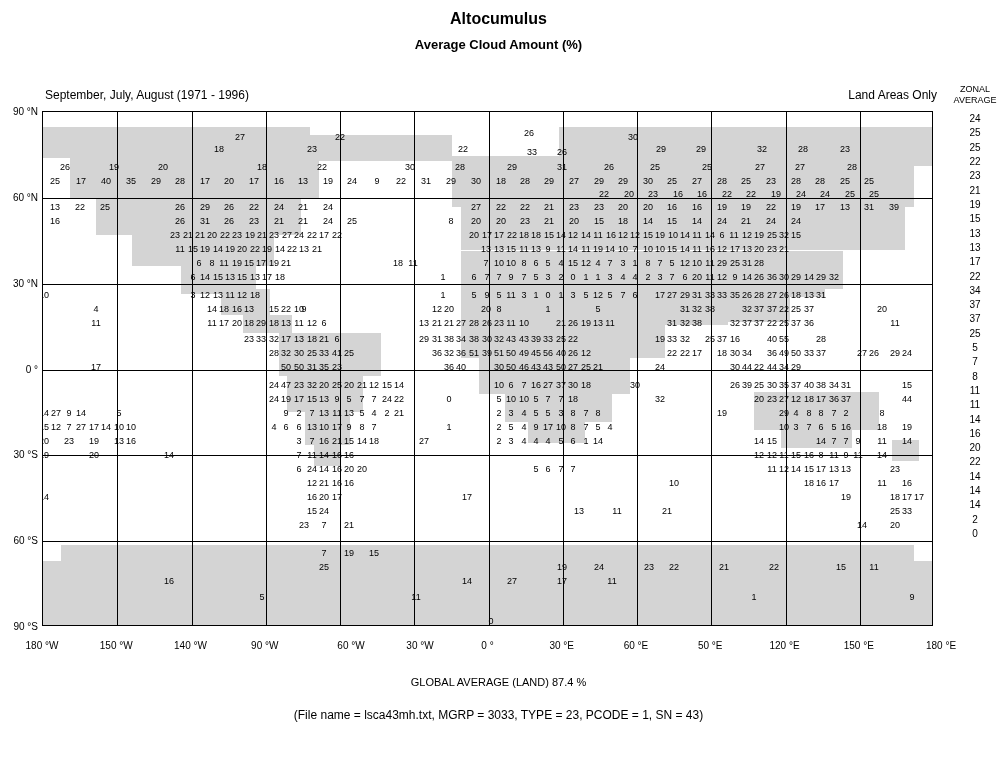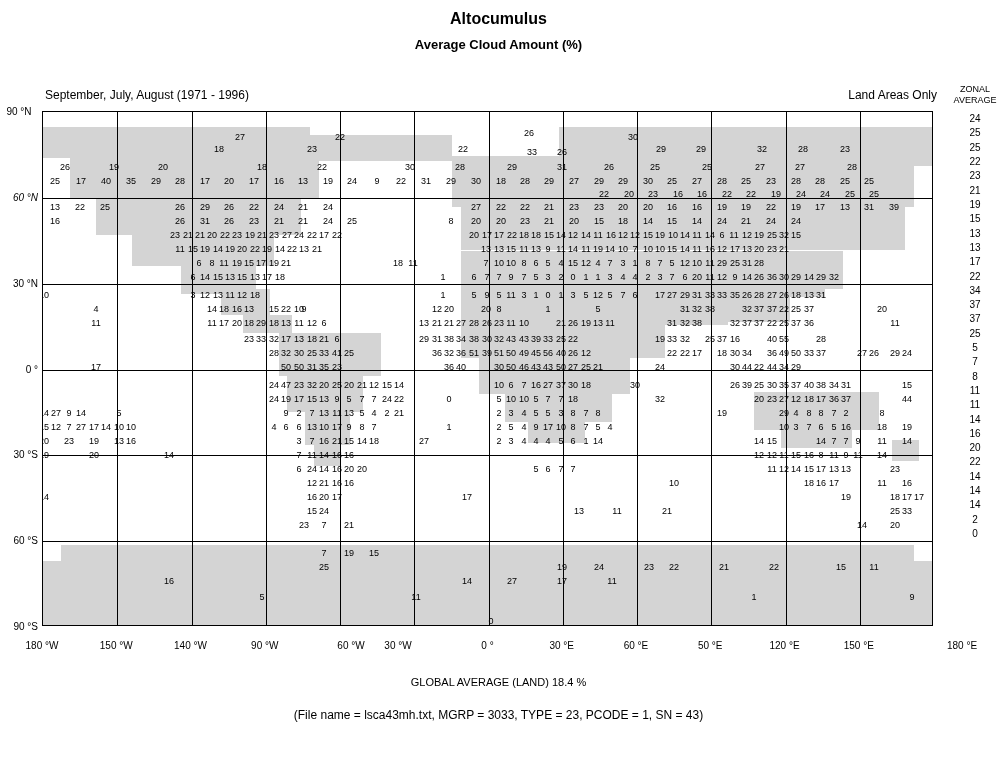--- a/index.html
+++ b/index.html
@@ -839,40 +839,40 @@
     <span class="cell" style="left: 519px; top: 469px;">17</span>
     <span class="cell" style="left: 569px; top: 469px;">11</span>
     <span class="cell" style="left: 219px; top: 485px;">5</span>
     <span class="cell" style="left: 373px; top: 485px;">11</span>
     <span class="cell" style="left: 711px; top: 485px;">1</span>
     <span class="cell" style="left: 869px; top: 485px;">9</span>
     <span class="cell" style="left: 448px; top: 509px;">0</span>
   </div>
 
 <div id="axes">
-    <div class="ylab" style="left: 0px; top: 111px; text-align: center;">90 °N</div>
-    <div class="ylab" style="left: 0px; top: 196.833px; font-style: italic;">60 °N</div>
+    <div class="ylab" style="left: 0px; top: 111px;">90 °N</div>
+    <div class="ylab" style="left: 0px; top: 196.833px;">60 °N</div>
     <div class="ylab" style="left: 0px; top: 282.667px;">30 °N</div>
     <div class="ylab" style="left: 0px; top: 368.5px;">0 °</div>
     <div class="ylab" style="left: 0px; top: 454.333px;">30 °S</div>
     <div class="ylab" style="left: 0px; top: 540.167px;">60 °S</div>
     <div class="ylab" style="left: 0px; top: 626px;">90 °S</div>
     <div class="xlab" style="left: 42px;">180 °W</div>
     <div class="xlab" style="left: 116.25px;">150 °W</div>
     <div class="xlab" style="left: 190.5px;">140 °W</div>
     <div class="xlab" style="left: 264.75px;">90 °W</div>
     <div class="xlab" style="left: 351px;">60 °W</div>
-    <div class="xlab" style="left: 398px; text-align: center;">30 °W</div>
+    <div class="xlab" style="left: 420px; text-align: center;">30 °W</div>
     <div class="xlab" style="left: 487.5px;">0 °</div>
     <div class="xlab" style="left: 561.75px;">30 °E</div>
     <div class="xlab" style="left: 636px;">60 °E</div>
     <div class="xlab" style="left: 710.25px;">50 °E</div>
     <div class="xlab" style="left: 784.5px;">120 °E</div>
     <div class="xlab" style="left: 858.75px;">150 °E</div>
-    <div class="xlab" style="left: 962px;">180 °E</div>
+    <div class="xlab" style="left: 941px;">180 °E</div>
     <div class="zonal" style="top: 118.153px;">24</div>
     <div class="zonal" style="top: 132.458px;">25</div>
     <div class="zonal" style="top: 146.764px;">25</div>
     <div class="zonal" style="top: 161.069px;">22</div>
     <div class="zonal" style="top: 175.375px;">23</div>
     <div class="zonal" style="top: 189.681px;">21</div>
     <div class="zonal" style="top: 203.986px;">19</div>
     <div class="zonal" style="top: 218.292px;">15</div>
     <div class="zonal" style="top: 232.597px;">13</div>
     <div class="zonal" style="top: 246.903px;">13</div>
@@ -891,14 +891,14 @@
     <div class="zonal" style="top: 432.875px;">16</div>
     <div class="zonal" style="top: 447.181px;">20</div>
     <div class="zonal" style="top: 461.486px;">22</div>
     <div class="zonal" style="top: 475.792px;">14</div>
     <div class="zonal" style="top: 490.097px;">14</div>
     <div class="zonal" style="top: 504.403px;">14</div>
     <div class="zonal" style="top: 518.708px;">2</div>
     <div class="zonal" style="top: 533.014px;">0</div>
   </div>
 
-<div class="globalavg">GLOBAL AVERAGE (LAND)   18.4 %</div>
+<div class="globalavg">GLOBAL AVERAGE (LAND)   87.4 %</div>
 <div class="filenote">(File name = lsca43mh.txt, MGRP = 3033, TYPE = 23, PCODE = 1, SN = 43)</div>
 
 </body></html>

